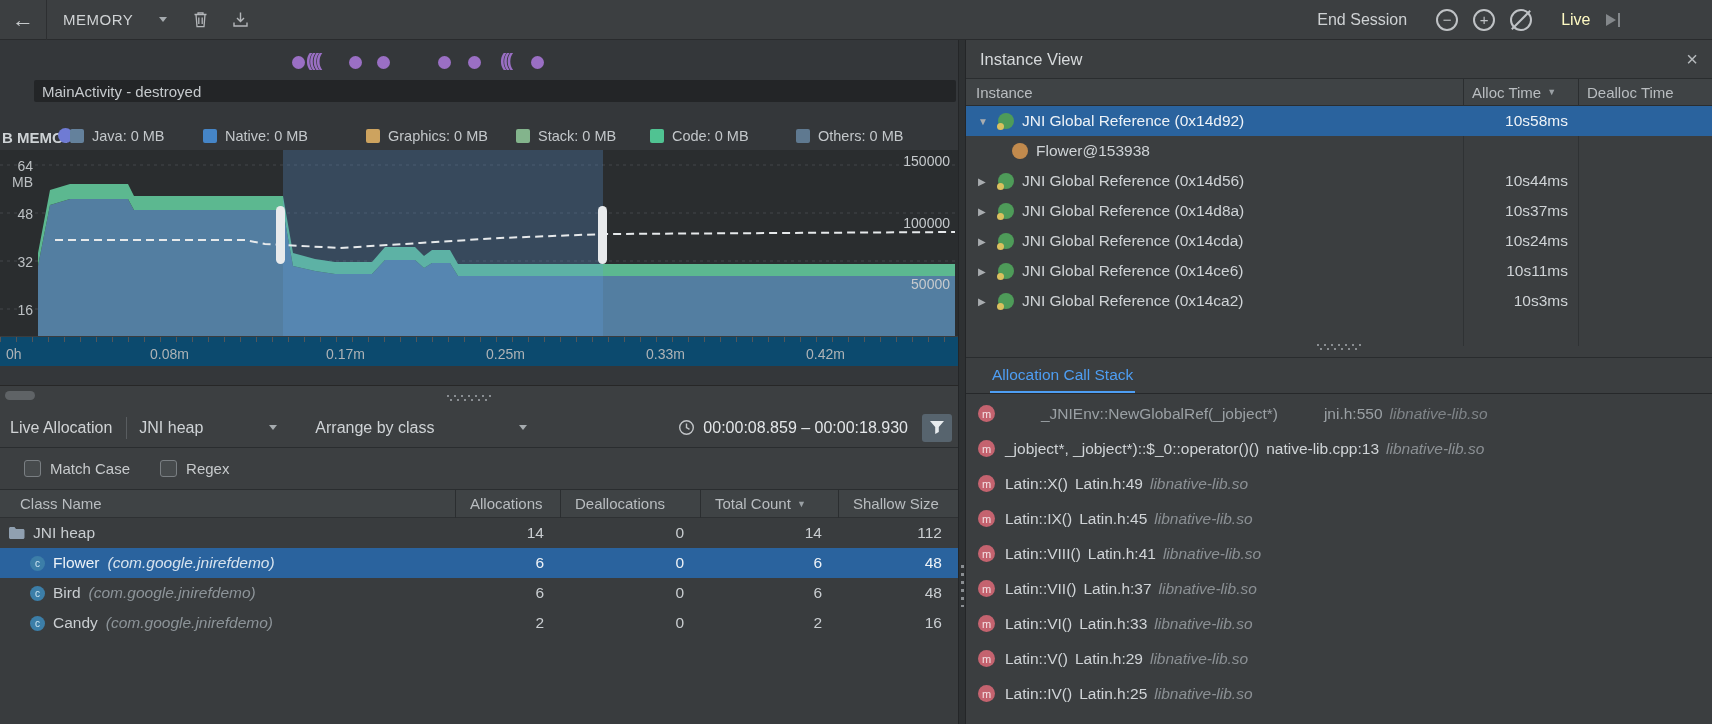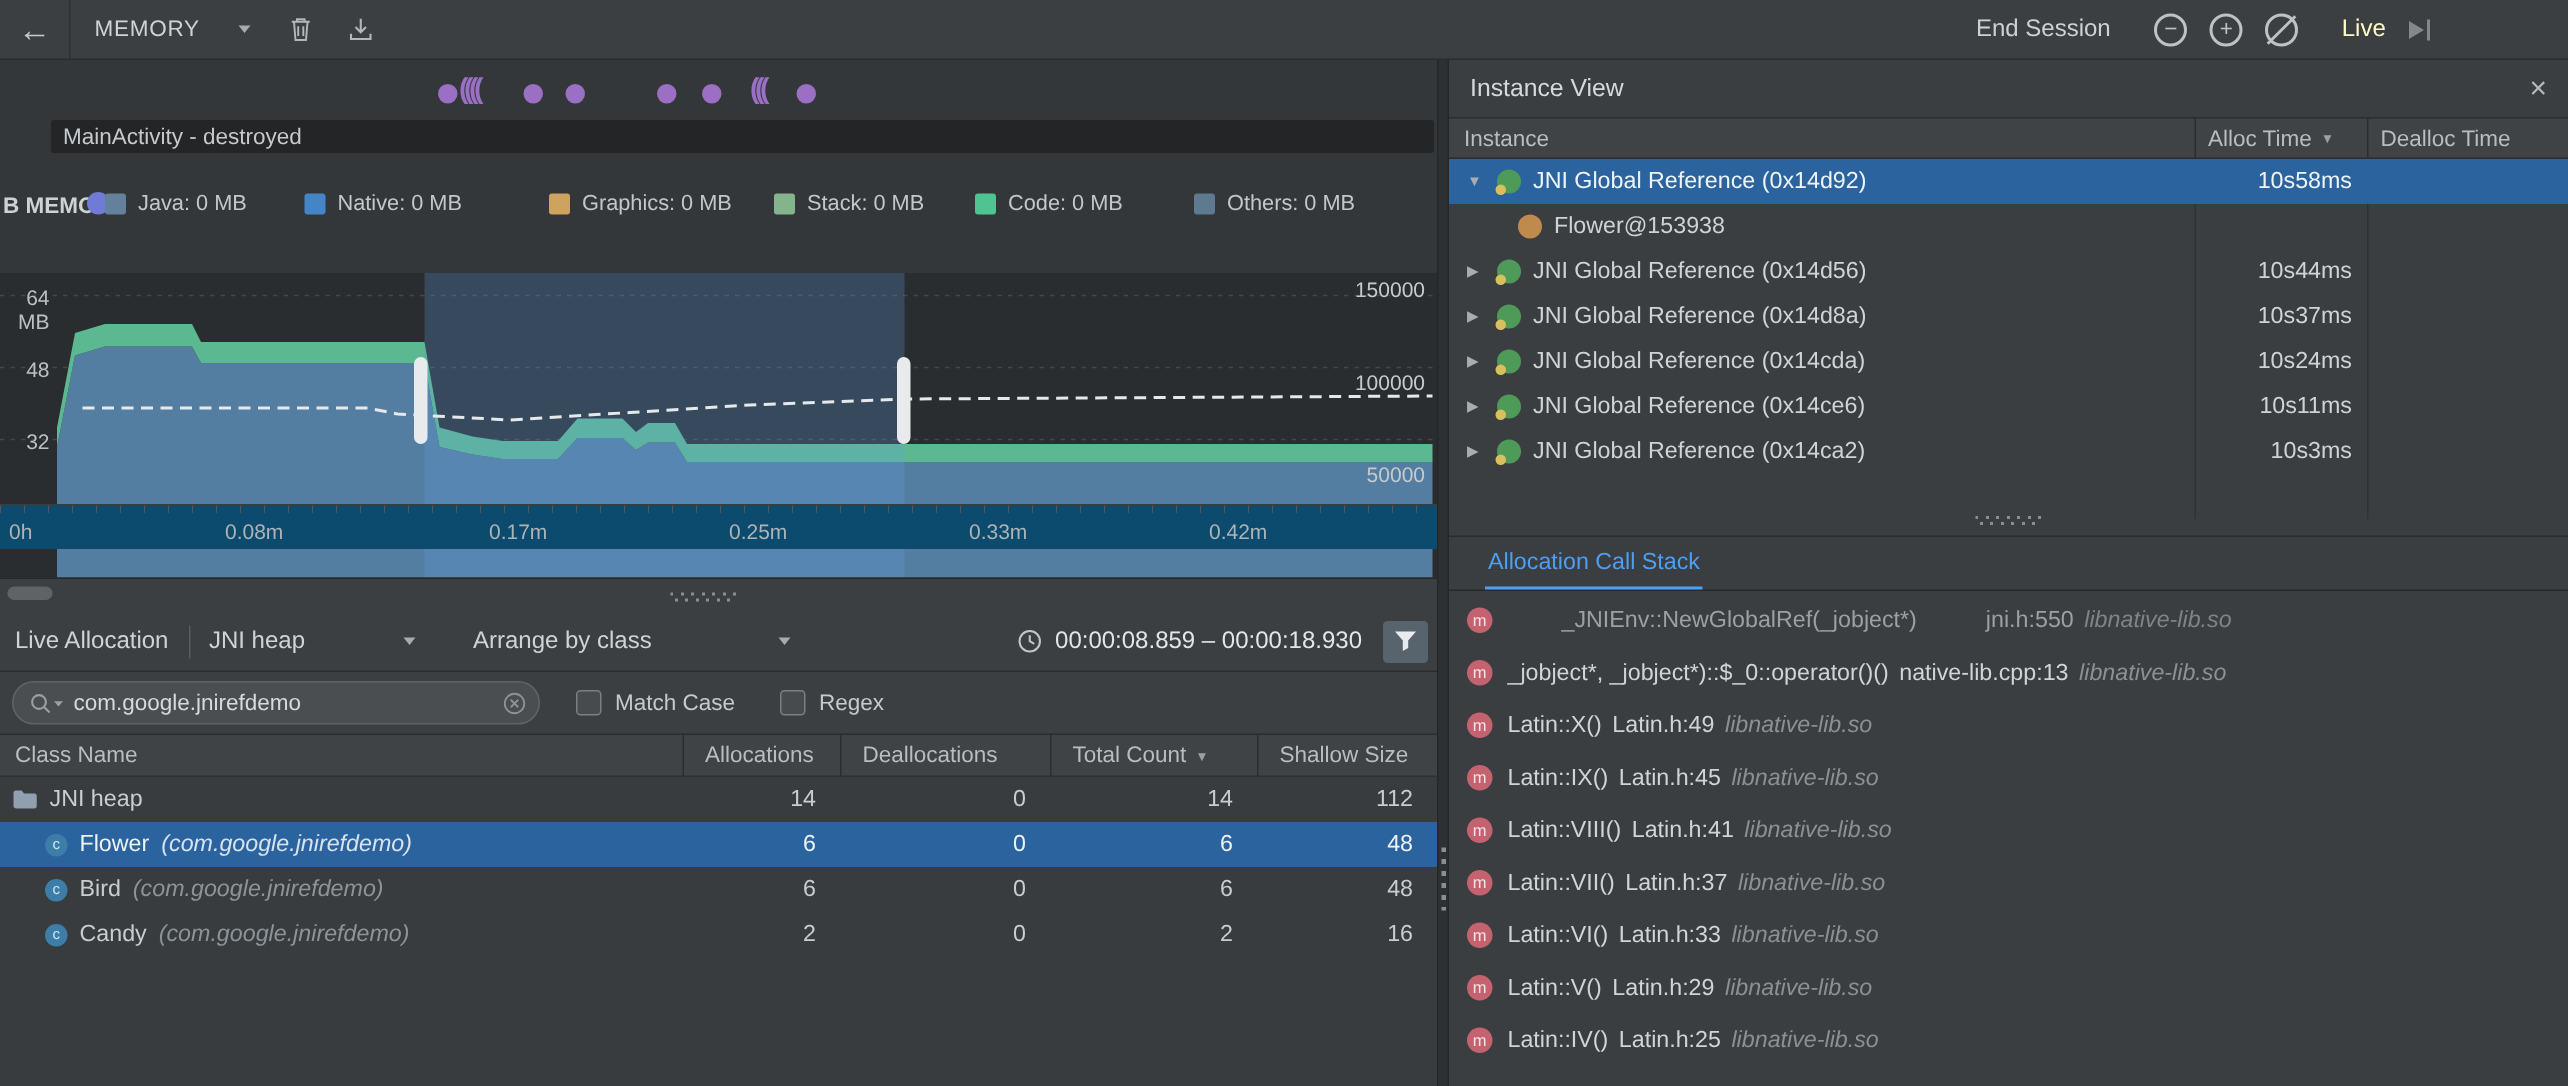--- a/index.html
+++ b/index.html
@@ -36,21 +36,21 @@
   .activity-bar { position:absolute; left:34px; top:40px; width:922px; height:22px; background:#232527;
     border-radius:2px; display:flex; align-items:center; }
   .activity-bar span { font-size:15px; color:#c6cacd; padding-left:8px; }
 
   .legendrow { position:absolute; left:0; top:84px; width:958px; height:28px; }
   .sect-label { position:absolute; left:2px; top:5px; font-size:15px; font-weight:bold; color:#ced2d5; }
   .marker-dot { position:absolute; left:58px; top:4px; width:15px; height:15px; border-radius:50%; background:#6f7bd4; }
   .leg { position:absolute; top:4px; display:flex; align-items:center; gap:8px; font-size:14.5px; color:#c3c7ca; }
   .leg .sw { width:14px; height:14px; border-radius:2px; display:inline-block; }
 
-  .chart { position:absolute; left:0; top:110px; width:958px; height:205px; background:#2a2d2f;margin-top:32px; }
+  .chart { position:absolute; left:0; top:110px; width:958px; height:205px; background:#2a2d2f; }
   .chart svg { position:absolute; left:0; top:0; }
   .ylab { position:absolute; left:0; width:33px; text-align:right; font-size:14px; color:#bcc0c3; }
   .yrlab { position:absolute; right:8px; text-align:right; font-size:14px; color:#c6cacd; }
 
   .xaxis { position:absolute; left:0; top:296px; width:958px; height:30px; background:#0c4a6e; border-top:1px solid #3a3d3f; }
   .xticks { position:absolute; left:0; top:0; width:958px; height:5px;
     background:repeating-linear-gradient(90deg,#54575a 0 1px,transparent 1px 16px); }
   .xlab { position:absolute; top:9px; font-size:14px; color:#aeb3b6; }
 
   .hstrip { position:absolute; left:0; top:345px; width:958px; height:23px; background:#3c3f41; border-top:1px solid #272727; }
@@ -81,21 +81,21 @@
     font-family:"Liberation Sans","DejaVu Sans",sans-serif; margin-left:6px; }
   .searchfield svg.mag { margin-left:10px; }
   .searchfield .clear { margin-right:8px; display:flex; }
   .cb { width:17px; height:17px; background:#474b4d; border:1.5px solid #7a7f83; border-radius:3px; }
   .cb1 { margin-left:24px; } .cb2 { margin-left:30px; }
   .cb-lbl { margin-left:9px; font-size:15px; color:#c7cacc; }
 
   .cthead { position:absolute; left:0; top:450px; width:958px; height:28px; background:#3f4345;
     border-bottom:1px solid #2e3133; display:flex; align-items:center; font-size:15px; color:#b9bdc0; }
   .hc { height:28px; display:flex; align-items:center; }
-  .hc1 { width:455px; padding-left:10px; }
+  .hc1 { width:455px; padding-left:20px; }
   .hc2 { width:105px; } .hc3 { width:140px; } .hc4 { width:138px; } .hc5 { flex:1; }
   .hc2,.hc3,.hc4,.hc5 { border-left:1px solid #2b2e30; padding-left:14px; }
   .sort { font-size:9px; color:#9aa0a4; margin-left:6px; }
 
   .ctbody { position:absolute; left:0; top:478px; width:958px; bottom:0; background:#393c3e; }
   .ctrow { height:30px; display:flex; align-items:center; font-size:15.5px; color:#c9cdd0; }
   .ctrow.sel { background:#2a639e; color:#edf2f7; }
   .r-name { width:455px; display:flex; align-items:center; gap:8px; overflow:hidden; white-space:nowrap; }
   .r-name.group { padding-left:8px; } .r-name.clazz { padding-left:30px; }
   .r-num { text-align:right; padding-right:16px; }
@@ -298,34 +298,20 @@
         <span class="range-text">00:00:08.859 – 00:00:18.930</span>
       </span>
       <span class="filter-btn">
         <svg width="16" height="15" viewBox="0 0 16 15">
           <path d="M1 1h14l-5.2 6v5l-3.6 2V7z" fill="#e8ecef"></path>
         </svg>
       </span>
     </div>
 
     <div class="searchrow">
-      <div class="searchfield">
-        <svg class="mag" width="24" height="16" viewBox="0 0 24 16">
-          <circle cx="7" cy="7" r="4.6" stroke="#9aa0a4" stroke-width="1.4" fill="none"></circle>
-          <path d="M10.4 10.4L14 14" stroke="#9aa0a4" stroke-width="1.4"></path>
-          <path d="M17 6.5l3 3.5 3-3.5z" fill="#9aa0a4"></path>
-        </svg>
-        <input type="text" value="com.google.jnirefdemo" style="">
-        <span class="clear">
-          <svg width="16" height="16" viewBox="0 0 16 16">
-            <circle cx="8" cy="8" r="6.5" stroke="#8d9295" stroke-width="1.2" fill="none"></circle>
-            <path d="M5.5 5.5l5 5M10.5 5.5l-5 5" stroke="#8d9295" stroke-width="1.2"></path>
-          </svg>
-        </span>
-      </div>
       <span class="cb cb1"></span>
       <span class="cb-lbl">Match Case</span>
       <span class="cb cb2"></span>
       <span class="cb-lbl">Regex</span>
     </div>
 
     <div class="cthead">
       <span class="hc hc1">Class Name</span>
       <span class="hc hc2">Allocations</span>
       <span class="hc hc3">Deallocations</span>

